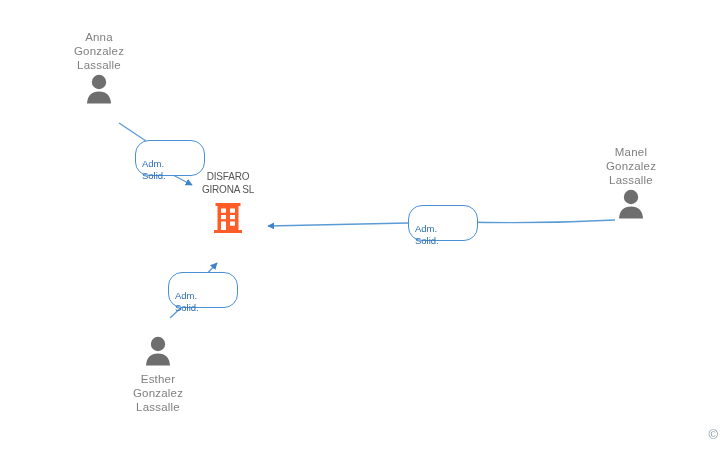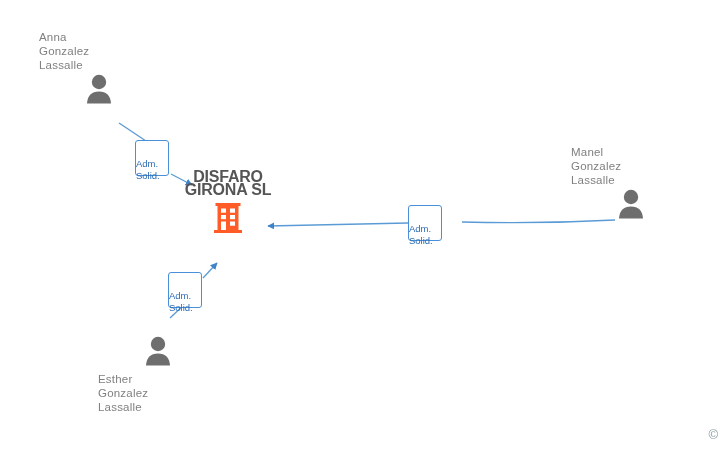--- a/index.html
+++ b/index.html
@@ -22,21 +22,21 @@
     left: 0;
     top: 0;
     width: 728px;
     height: 450px;
   }
 
   
   .person {
     position: absolute;
     width: 120px;
-    text-align: left;
+    text-align: center;
   }
   .person-label {
     color: #808080;
     font-size: 11.5px;
     line-height: 14px;
     letter-spacing: 0.2px;
     white-space: pre-line;
   }
   .person-icon {
     display: block;
@@ -44,44 +44,45 @@
   }
 
   
   .company {
     position: absolute;
     width: 140px;
     text-align: center;
   }
   .company-label {
     color: #555555;
-    font-size: 16px;
-    font-weight: bold;
+    font-size: 10px;
+    font-weight: normal;
     line-height: 13px;
     letter-spacing: -0.2px;
     white-space: pre-line;
   }
   .company-icon {
     display: block;
     margin: 0 auto;
   }
 
   
   .relbox {
     position: absolute;
     box-sizing: border-box;
-    width: 34px;
+    width: 70px;
     height: 36px;
     border: 1.4px solid #4a90d9;
-    border-radius: 3px;
+    border-radius: 14px;
     background: #ffffff;
     color: #2b6cb5;
     font-size: 9.5px;
     line-height: 12px;
     padding-top: 5px;
+    padding-left: 6px;
     text-align: left;
     white-space: pre-line;
   }
 
   
   #watermark {
     position: absolute;
     right: 10px;
     bottom: 8px;
     display: flex;

